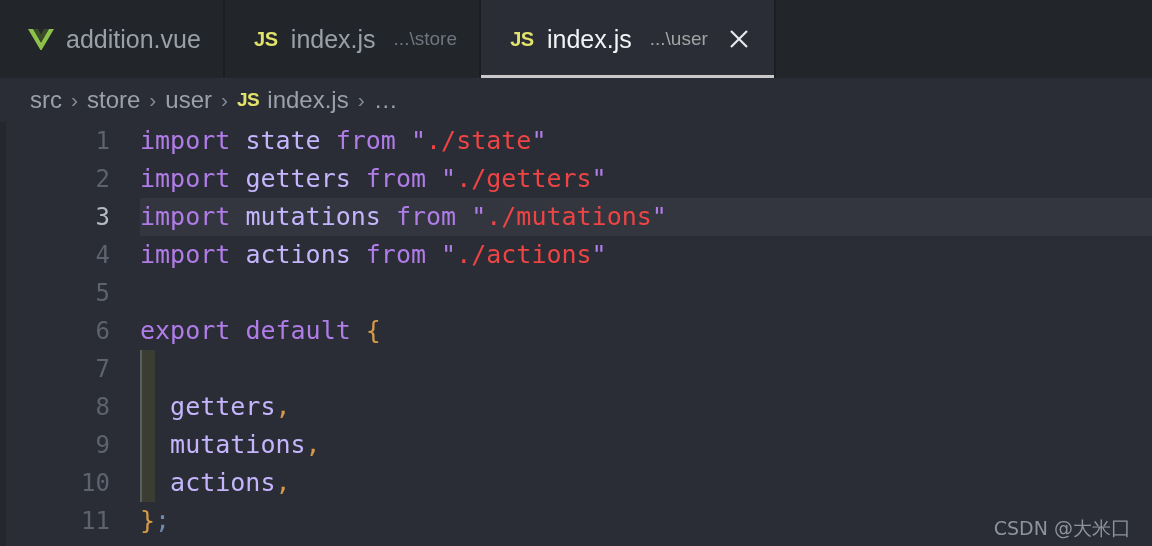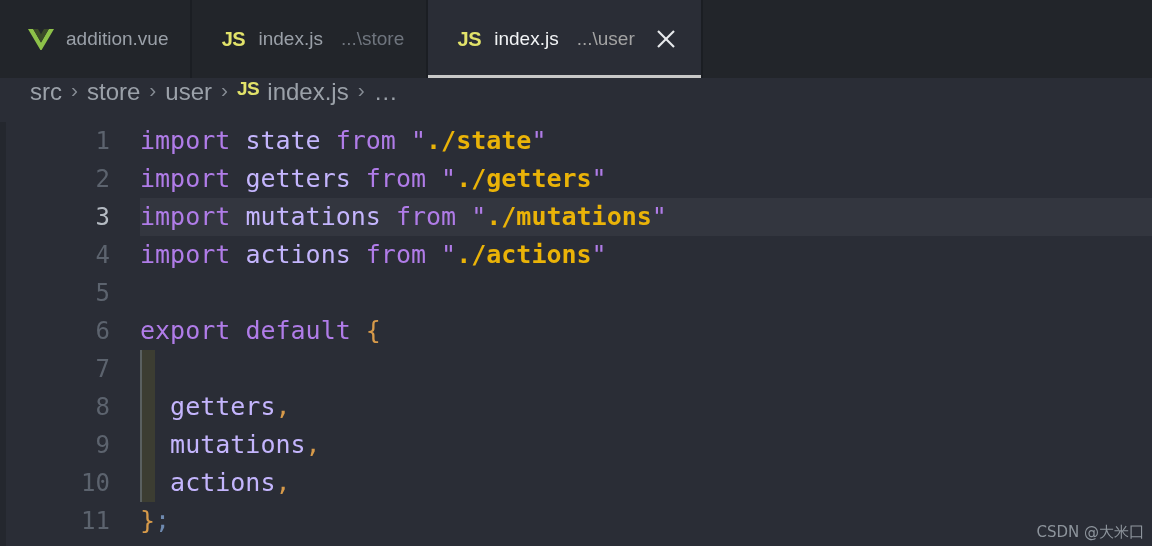--- a/index.html
+++ b/index.html
@@ -61,21 +61,21 @@
     margin-right: 12px;
   }
   .js-icon {
     font-family: "Liberation Sans", sans-serif;
     font-weight: bold;
     font-size: 20px;
     color: #e2e36a;
     letter-spacing: -0.5px;
   }
   .tab-label {
-    font-size: 19px;
+    font-size: 25px;
     color: #9aa0a8;
     font-weight: 400;
   }
   .tab.active .tab-label { color: #f2f4f6; }
   .tab-desc {
     font-size: 19px;
     color: #6f757e;
     margin-left: 18px;
     font-weight: 400;
   }
@@ -92,21 +92,21 @@
     flex: 1 1 auto;
     background: #22252a;
   }
 
   
   .breadcrumb {
     height: 44px;
     flex: 0 0 44px;
     background: #2a2d36;
     display: flex;
-    align-items: flex-start;
+    align-items: center;
     padding-left: 30px;
     box-sizing: border-box;
     white-space: nowrap;
   }
   .crumb {
     font-size: 24px;
     color: #9ba1a9;
     font-weight: 400;
   }
   .crumb-sep {
@@ -183,31 +183,31 @@
     content: "";
     position: absolute;
     left: 0; top: 0; bottom: 0;
     width: 2px;
     background: #5a6060;
   }
 
   
   .t-kw   { color: #b07ce8; margin-top: 17px; }
   .t-id   { color: #c4b5fd; }
-  .t-str  { color: #eab308; font-weight: bold; }
+  .t-str  { color: #ef4444; }
   .t-quote{ color: #b07ce8; }
   .t-punc { color: #d79a4a; }
   .t-semi { color: #6f8ab0; }
 
   
   .watermark {
     position: absolute;
-    right: 8px;
+    right: 22px;
     bottom: 4px;
-    font-size: 15px;
+    font-size: 19px;
     color: #8d949c;
     font-family: "DejaVu Sans", sans-serif;
     z-index: 10;
     white-space: nowrap;
   }
 </style>
 </head>
 <body>
 
 <div id="app">

